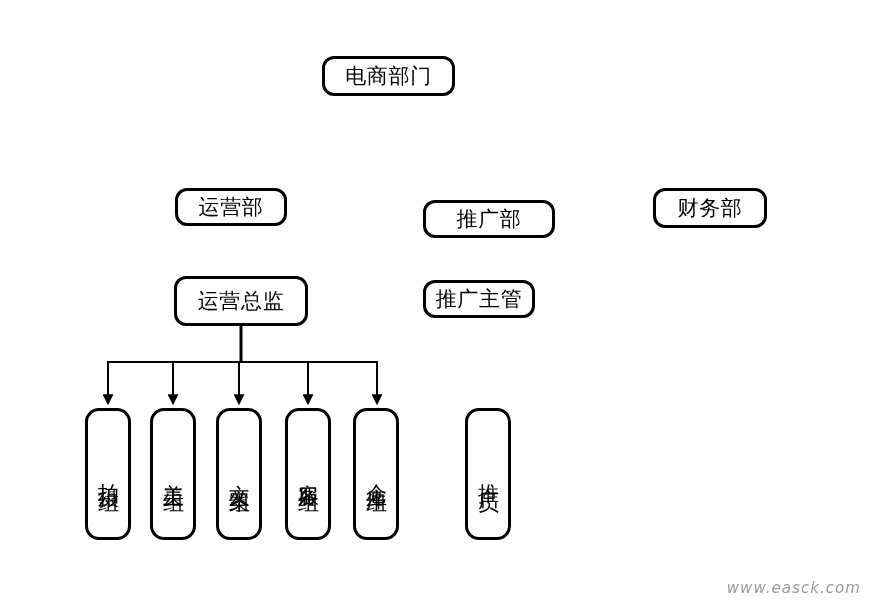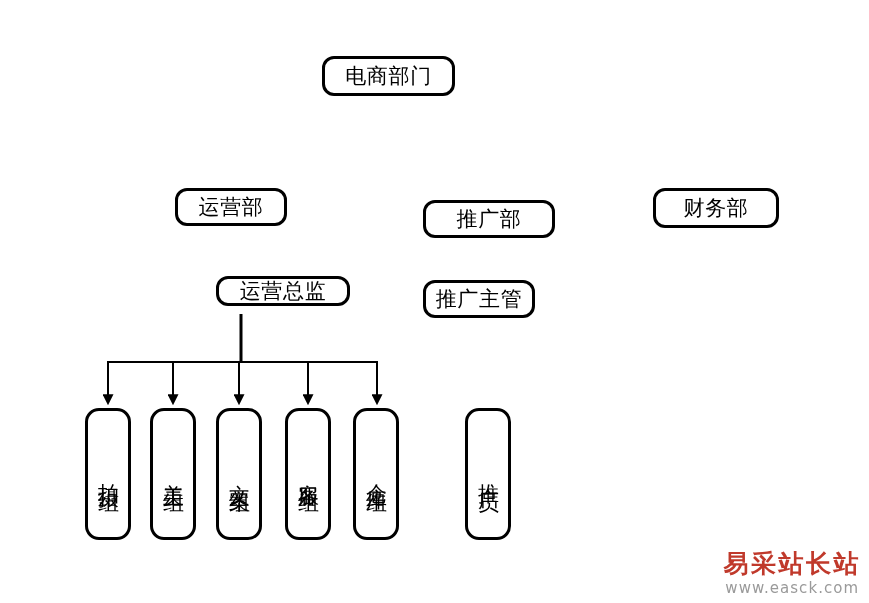--- a/index.html
+++ b/index.html
@@ -84,20 +84,21 @@
     letter-spacing: 0.10em;
     line-height: 1.15;
     font-family: "DejaVu Sans", "Liberation Sans", sans-serif;
   }
   #watermark .wm-url {
     font-size: 15px;
     color: #9a9a9a;
     letter-spacing: 0.07em;
     line-height: 1.2;
     font-family: "DejaVu Sans", "Liberation Sans", sans-serif;
+    font-style: italic;
   }
 </style>
 </head>
 <body>
 
 <div id="canvas">
 
   <svg id="connectors" viewBox="0 0 869 603" xmlns="http://www.w3.org/2000/svg">
     <defs>
       <marker id="arrow" viewBox="0 0 10 10" refX="8" refY="5" markerWidth="5.5" markerHeight="5.5" orient="auto-start-reverse">
@@ -119,25 +120,25 @@
   <div class="node h" style="left:322px; top:42px; width:133px; height:40px;margin-top:14px;">
     <span class="label">电商部门</span>
   </div>
 
   <div class="node h" style="left:175px; top:188px; width:112px; height:38px;">
     <span class="label">运营部</span>
   </div>
   <div class="node h" style="left:423px; top:200px; width:132px; height:38px;">
     <span class="label">推广部</span>
   </div>
-  <div class="node h" style="left:653px; top:188px; width:126px; height:40px;">
+  <div class="node h" style="left:653px; top:188px; width:114px; height:40px;">
     <span class="label">财务部</span>
   </div>
 
-  <div class="node h" style="left:174px; top:276px; width:134px; height:30px;margin-left:42px;">
+  <div class="node h" style="left:174px; top:276px; width:134px; height:50px;">
     <span class="label">运营总监</span>
   </div>
   <div class="node h" style="left:423px; top:280px; width:112px; height:38px;">
     <span class="label">推广主管</span>
   </div>
 
   <div class="node v" style="left:85px; top:408px; width:46px; height:132px;">
     <span class="label">拍摄组</span>
   </div>
   <div class="node v" style="left:150px; top:408px; width:46px; height:132px;">
@@ -150,17 +151,16 @@
     <span class="label">客服组</span>
   </div>
   <div class="node v" style="left:353px; top:408px; width:46px; height:132px;">
     <span class="label">仓库组</span>
   </div>
   <div class="node v" style="left:465px; top:408px; width:46px; height:132px;">
     <span class="label">推广员</span>
   </div>
 
   <div id="watermark">
-    <div class="wm-cn">易采站长站</div>
     <div class="wm-url">www.easck.com</div>
   </div>
 
 </div>
 
 </body></html>

